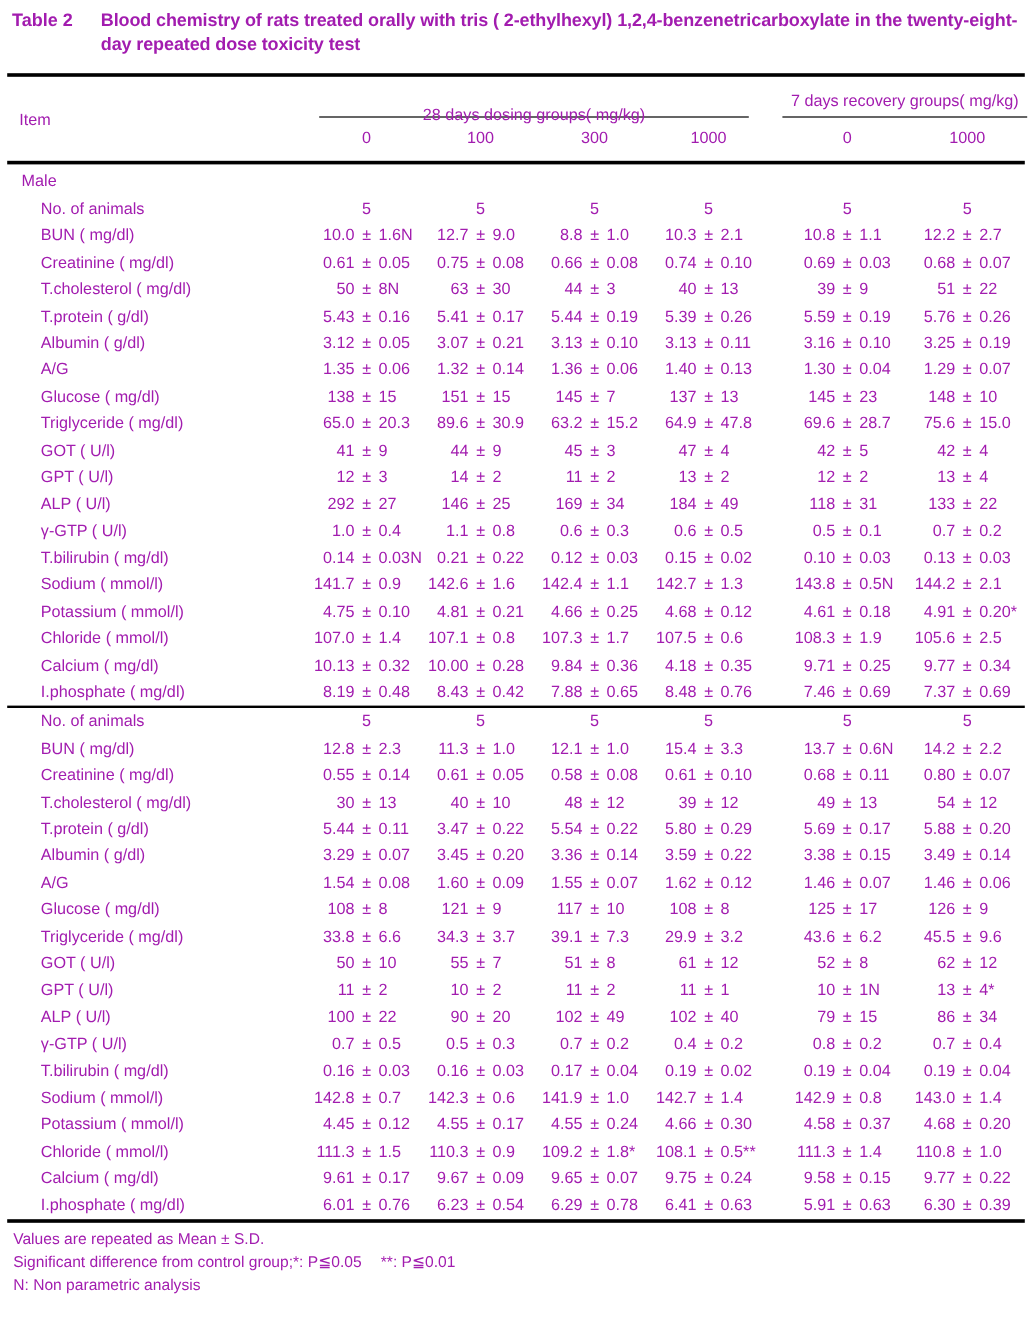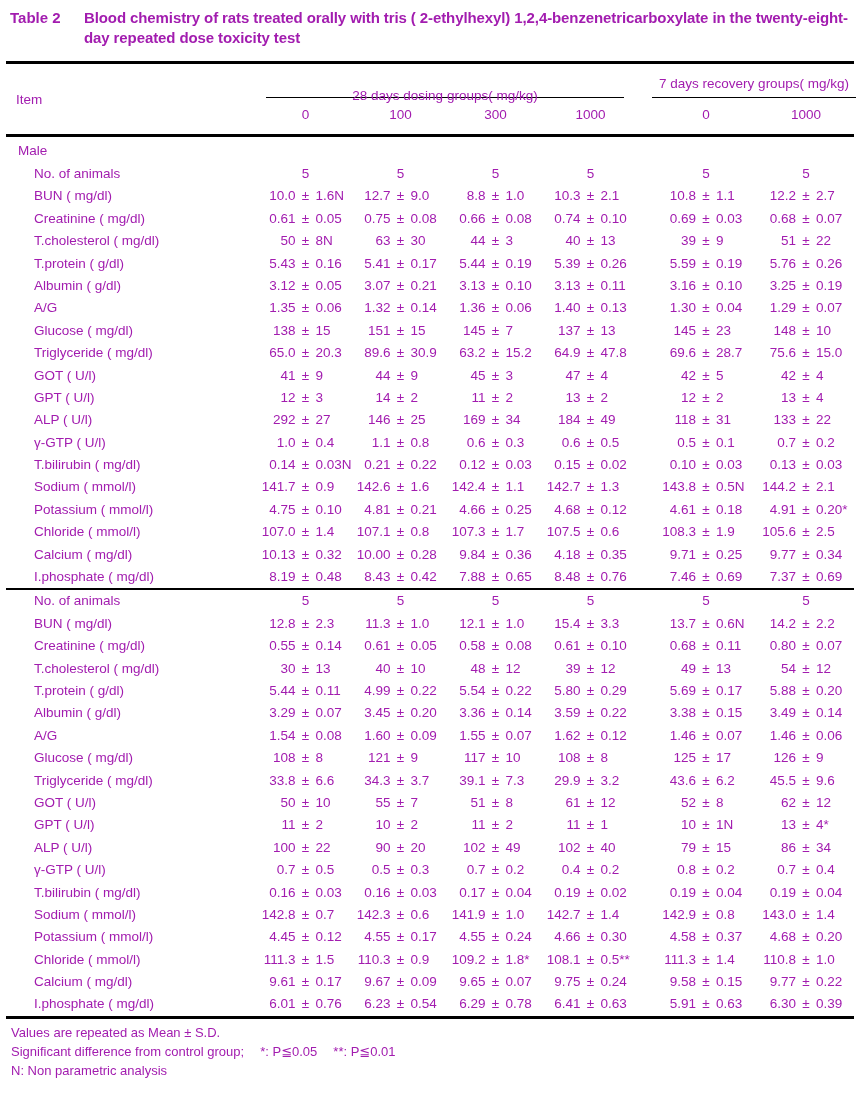--- a/index.html
+++ b/index.html
@@ -31,21 +31,21 @@
   .section-title{height:26px;line-height:27px;padding-left:12px;}
   .row{height:22.4px;line-height:22.4px;}
   .cell.lbl{padding-left:28px;white-space:nowrap;overflow:hidden;}
   .cell.val{display:flex;white-space:nowrap;}
   .cell.val .m{flex:1 1 0;text-align:right;}
   .cell.val .pm{width:20px;flex:0 0 20px;text-align:center;}
   .cell.val .s{flex:1 1 0;text-align:left;}
   .cell.val.single{display:flex;justify-content:center;}
   
   .footnotes{font-size:13px;line-height:19px;margin:4px 0 0 5px;}
-  .fn-sig1{margin-left:16px;}
+  .fn-sig1{}
   .fn-sig2{margin-left:16px;}
 </style>
 </head>
 <body>
 
 <div class="page">
 
   <div class="title-block">
     <span class="title-label">Table 2</span>
     <span class="title-text">Blood chemistry of rats treated orally with tris ( 2-ethylhexyl) 1,2,4-benzenetricarboxylate in the twenty-eight-day repeated dose toxicity test</span>
@@ -830,21 +830,21 @@
           </div>
         </div>
         <div class="grid-cols row">
           <div class="cell lbl">T.protein ( g/dl)</div>
           <div class="cell val">
             <span class="m">5.44</span>
             <span class="pm">±</span>
             <span class="s">0.11</span>
           </div>
           <div class="cell val">
-            <span class="m">4.99</span>
+            <span class="m">3.47</span>
             <span class="pm">±</span>
             <span class="s">0.22</span>
           </div>
           <div class="cell val">
             <span class="m">5.54</span>
             <span class="pm">±</span>
             <span class="s">0.22</span>
           </div>
           <div class="cell val">
             <span class="m">5.80</span>

